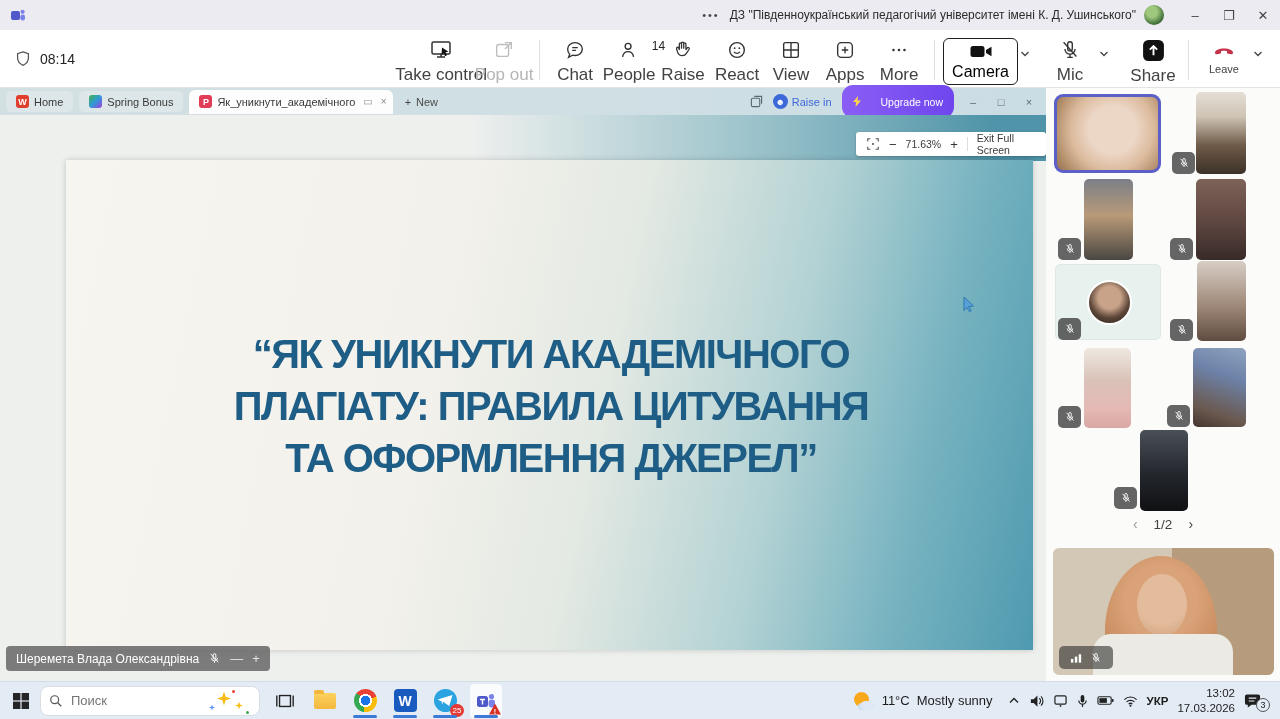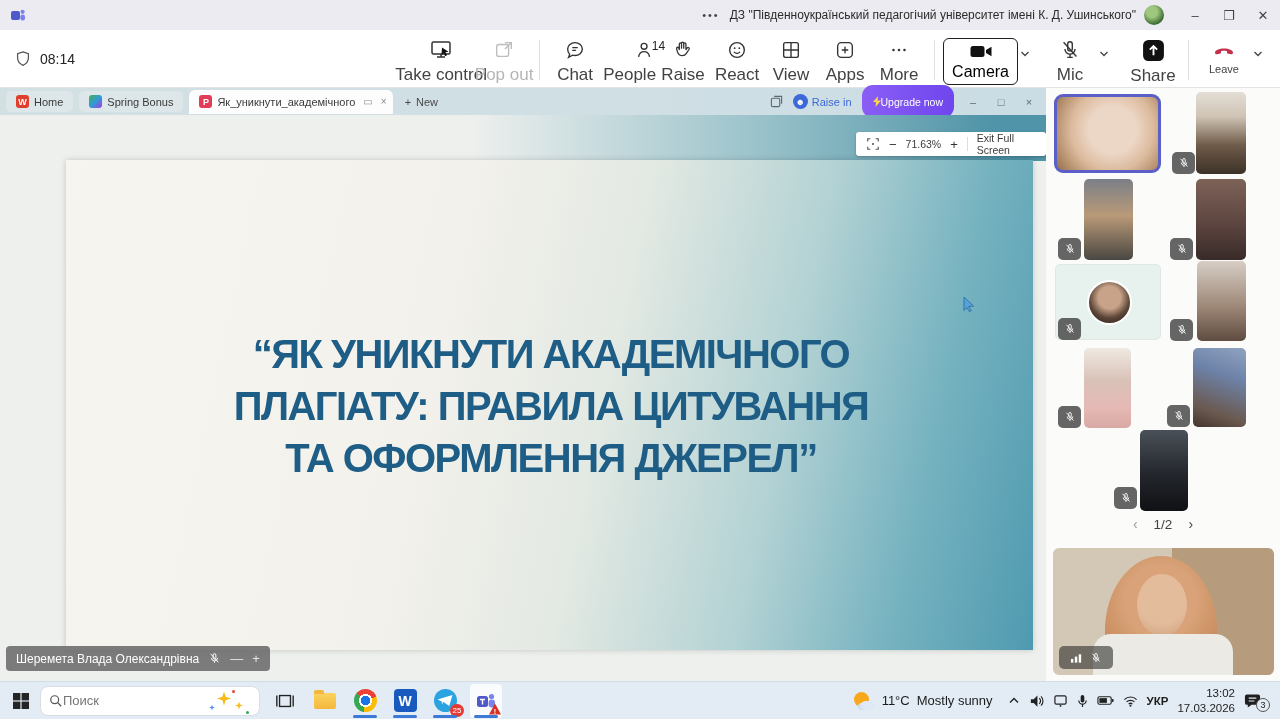--- a/index.html
+++ b/index.html
@@ -19,21 +19,21 @@
 
   
   .meetbar { position:absolute; left:0; top:30px; width:1280px; height:58px; background:#fff;
     border-bottom:1px solid #e3e3e3; display:flex; align-items:center; }
   .timer-wrap { display:flex; align-items:center; gap:8px; margin-left:14px; font-size:14px; color:#242424; }
   .mb-right { margin-left:auto; display:flex; align-items:flex-start; padding-top:6px; }
   .mbtn { display:flex; flex-direction:column; align-items:center; width:54px; cursor:pointer; }
   .mbtn .lbl { font-size:17px; color:#424242; margin-top:3px; white-space:nowrap; }
   .mbtn.disabled .lbl { color:#b5b5b5; }
   .mb-div { width:1px; height:40px; background:#e0e0e0; margin:2px 8px 0; }
-  .people-wrap { position:relative;align-items:flex-end; }
+  .people-wrap { position:relative; }
   .people-count { position:absolute; top:1px; right:-9px; font-size:12px; color:#242424; }
   .cam-box { border:1.6px solid #1f1f1f; border-radius:6px; padding:2px 8px 3px; display:flex; flex-direction:column; align-items:center; }
   .chev { margin:10px 2px 0 1px; display:flex; }
   .leave-lbl { font-size:11px; color:#424242; margin-top:1px; }
 
   
   .main { position:absolute; left:0; top:88px; width:1280px; height:593px; }
 
   
   .shared { position:absolute; left:0; top:0; width:1046px; height:593px; background:#eef0ef; }
@@ -43,21 +43,21 @@
   .tab.active { background:#fdfdfd; height:24px; border-radius:6px 6px 0 0; padding-right:6px; }
   .fav { width:13px; height:13px; border-radius:3px; color:#fff; font-size:9px; font-weight:bold; display:flex; align-items:center; justify-content:center; }
   .fav.wps { background:#e03e2d; }
   .fav.bonus { background:linear-gradient(135deg,#43b14b 0%,#2f9bd8 50%,#a43ddb 100%); }
   .fav.doc { background:#e23c56; }
   .tab-mini { color:#8a8a8a; font-size:10px; margin-left:3px; }
   .newtab { display:flex; align-items:center; gap:5px; margin-left:12px; color:#4a4a4a; }
   .tb-right { margin-left:auto; display:flex; align-items:center; gap:10px; margin-right:8px; }
   .signin { display:flex; align-items:center; gap:4px; color:#3d68d8; }
   .signin .ball { width:15px; height:15px; border-radius:50%; background:#3d68d8; color:#fff; display:flex; align-items:center; justify-content:center; font-size:9px; }
-  .upgrade { background:linear-gradient(90deg,#8a5ef5,#6f46ee); color:#fff; border-radius:11px; height:33px; display:flex; align-items:center; gap:0; padding:0 11px; font-size:10.5px; }
+  .upgrade { background:linear-gradient(90deg,#8a5ef5,#6f46ee); color:#fff; border-radius:11px; height:33px; display:flex; align-items:center; gap:20px; padding:0 11px; font-size:10.5px; }
   .bwin { color:#5a6a70; font-size:11px; width:18px; text-align:center; }
 
   .viewer { position:absolute; left:0; top:27px; width:1046px; height:566px; background:#eef0ee; overflow:hidden; }
   .teal-strip { position:absolute; left:0; top:0; width:1046px; height:46px;
     background:linear-gradient(90deg, rgba(238,240,238,0) 45%, #9cc3cb 72%, #4f94a8 95%); }
   .slide { position:absolute; left:38px; top:45px; width:967px; height:490px;
     background:linear-gradient(102deg,#f7f5f0 0%,#f3f1eb 38%,#e3e9e3 55%,#b3d2d4 72%,#77b3c0 86%,#4f9ab0 100%);
     box-shadow:0 0 6px rgba(0,0,0,.18);margin-left:28px; }
   .slide-title { position:absolute; left:140px; top:168px; width:690px; text-align:center;
     font-size:40px; font-weight:bold; letter-spacing:-1.5px; line-height:1.3; color:#1e5d85; }
@@ -107,21 +107,21 @@
   .selfview .body { position:absolute; left:40px; top:86px; width:140px; height:60px; border-radius:18px 18px 0 0;
     background:#eceae4; }
   .sv-pill { position:absolute; left:6px; bottom:6px; width:54px; height:23px; background:rgba(45,45,45,.6);
     border-radius:5px; display:flex; align-items:center; justify-content:center; gap:7px; }
 
   
   .taskbar { position:absolute; left:0; top:681px; width:1280px; height:38px; background:#e3ecf5;
     display:flex; align-items:center; border-top:1px solid #d2dce6; }
   .tk-start { margin:0 10px 0 12px; display:flex; }
   .searchbox { width:220px; height:30px; background:#fff; border:1px solid #d9dee3; border-radius:8px;
-    display:flex; align-items:center; padding:0 8px; position:relative; }
+    display:flex; align-items:center; padding:0 8px; gap:8px; position:relative; }
   .searchbox input { border:none; outline:none; font-size:13px; color:#444; width:110px; background:transparent;
     font-family:"Liberation Sans", sans-serif; }
   .sparkle { position:absolute; clip-path:polygon(50% 0,62% 38%,100% 50%,62% 62%,50% 100%,38% 62%,0 50%,38% 38%); }
   .sk1 { right:28px; top:5px; width:14px; height:14px; background:#f8bb18; }
   .sk2 { right:16px; top:15px; width:8px; height:8px; background:#f8bb18; }
   .sk3 { right:44px; top:18px; width:6px; height:6px; background:#4e8df6; }
   .dot { position:absolute; border-radius:50%; }
   .d1 { right:24px; top:3px; width:3px; height:3px; background:#ea4335; }
   .d2 { right:10px; top:24px; width:3px; height:3px; background:#34a853; }
   .tk-ic { width:30px; height:34px; display:flex; align-items:center; justify-content:center; margin-left:10px; position:relative; }

